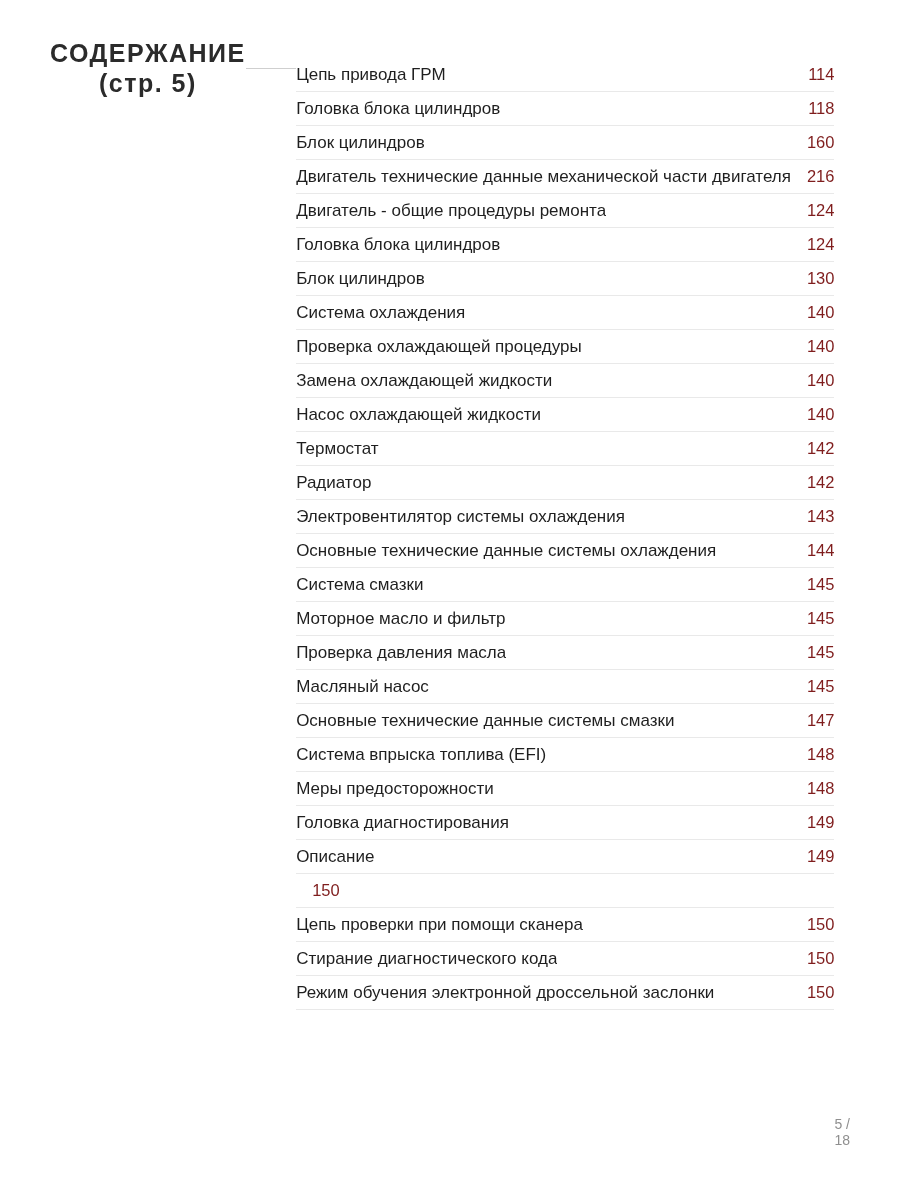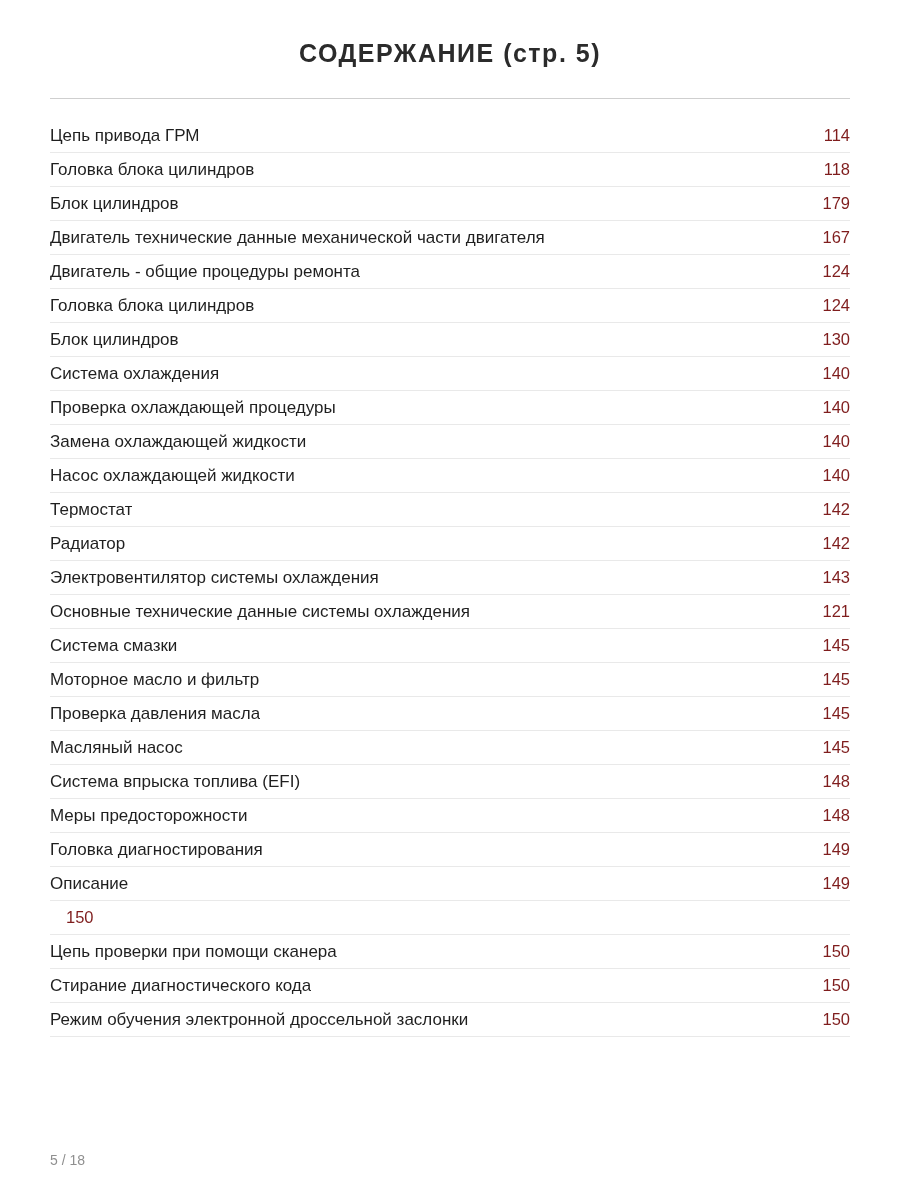--- a/index.html
+++ b/index.html
@@ -6,23 +6,23 @@
   html, body { background: #ffffff; }
   body {
     width: 900px;
     height: 1200px;
     font-family: "Liberation Sans", sans-serif;
     overflow: hidden;
   }
   .page {
     width: 900px;
     height: 1200px;
-    padding: 38px 50px 32px 50px;
+    padding: 38px 50px 52px 50px;
     display: flex;
-    flex-direction: column;
+    flex-direction: row;
   }
   .title {
     text-align: center;
     font-size: 25px;
     line-height: 30px;
     font-weight: 700;
     letter-spacing: 1.5px;
     color: #2b2b2b;
   }
   .top-divider {
@@ -73,25 +73,25 @@
       <div class="toc-row">
     <span class="toc-label">Цепь привода ГРМ</span>
     <span class="toc-page">114</span>
   </div>
       <div class="toc-row">
     <span class="toc-label">Головка блока цилиндров</span>
     <span class="toc-page">118</span>
   </div>
       <div class="toc-row">
     <span class="toc-label">Блок цилиндров</span>
-    <span class="toc-page">179</span>
+    <span class="toc-page">160</span>
   </div>
       <div class="toc-row">
     <span class="toc-label">Двигатель технические данные механической части двигателя</span>
-    <span class="toc-page">167</span>
+    <span class="toc-page">216</span>
   </div>
       <div class="toc-row">
     <span class="toc-label">Двигатель - общие процедуры ремонта</span>
     <span class="toc-page">124</span>
   </div>
       <div class="toc-row">
     <span class="toc-label">Головка блока цилиндров</span>
     <span class="toc-page">124</span>
   </div>
       <div class="toc-row">
@@ -121,37 +121,41 @@
       <div class="toc-row">
     <span class="toc-label">Радиатор</span>
     <span class="toc-page">142</span>
   </div>
       <div class="toc-row">
     <span class="toc-label">Электровентилятор системы охлаждения</span>
     <span class="toc-page">143</span>
   </div>
       <div class="toc-row">
     <span class="toc-label">Основные технические данные системы охлаждения</span>
-    <span class="toc-page">121</span>
+    <span class="toc-page">144</span>
   </div>
       <div class="toc-row">
     <span class="toc-label">Система смазки</span>
     <span class="toc-page">145</span>
   </div>
       <div class="toc-row">
     <span class="toc-label">Моторное масло и фильтр</span>
     <span class="toc-page">145</span>
   </div>
       <div class="toc-row">
     <span class="toc-label">Проверка давления масла</span>
     <span class="toc-page">145</span>
   </div>
       <div class="toc-row">
     <span class="toc-label">Масляный насос</span>
     <span class="toc-page">145</span>
+  </div>
+      <div class="toc-row">
+    <span class="toc-label">Основные технические данные системы смазки</span>
+    <span class="toc-page">147</span>
   </div>
       <div class="toc-row">
     <span class="toc-label">Система впрыска топлива (EFI)</span>
     <span class="toc-page">148</span>
   </div>
       <div class="toc-row">
     <span class="toc-label">Меры предосторожности</span>
     <span class="toc-page">148</span>
   </div>
       <div class="toc-row">

